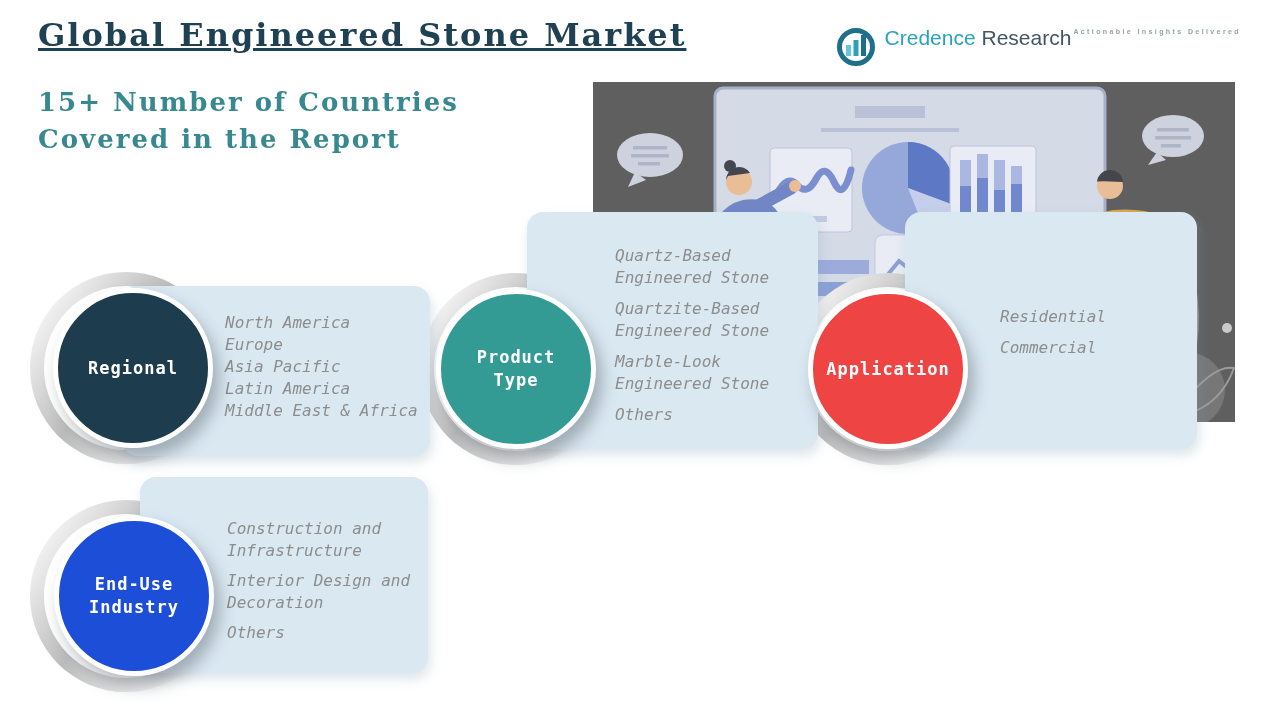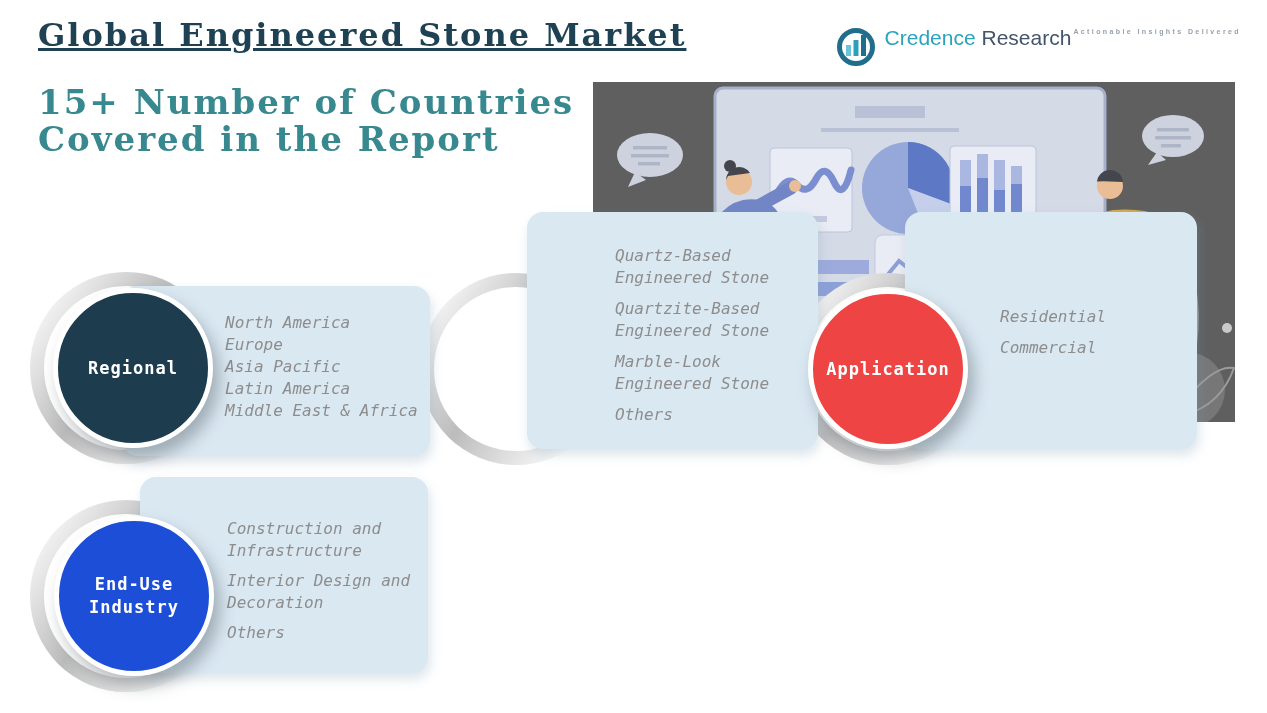--- a/index.html
+++ b/index.html
@@ -3,21 +3,21 @@
 <meta charset="utf-8">
 <style>
   html,body{margin:0;padding:0;background:#fff;}
   .slide{position:relative;width:1267px;height:713px;background:#ffffff;overflow:hidden;
          font-family:"DejaVu Sans Mono", monospace;}
 
   
   .title{position:absolute;left:38px;top:16px;font-family:"DejaVu Serif", serif;
          font-size:32px;font-weight:700;color:#1E4254;letter-spacing:2px;white-space:nowrap;text-decoration:underline;}
   .subtitle{position:absolute;left:38px;top:84px;font-family:"DejaVu Serif", serif;
-            font-size:34px;font-weight:600;color:#37898F;letter-spacing:2px;line-height:37px;}
+            font-size:26px;font-weight:600;color:#37898F;letter-spacing:2px;line-height:37px;}
 
   
   .logo{position:absolute;right:26px;top:26px;display:flex;align-items:flex-start;gap:8px;}
   .logo-text-wrap{display:flex;flex-direction:row;}
   .logo-name{font-family:"Liberation Sans", sans-serif;font-size:21px;line-height:24px;white-space:nowrap;}
   .logo-name .primary{color:#2AA3BD;}
   .logo-name .secondary{color:#44546A;}
   .logo-tagline{font-family:"Liberation Sans", sans-serif;font-size:7px;letter-spacing:2.4px;
                 color:#97A1AE;font-weight:700;margin-top:2px;margin-left:2px;white-space:nowrap;}
 
@@ -176,20 +176,23 @@
 
   <div class="ring ring-product"></div>
   <div class="card card-product">
     <ul class="list gap-list">
       <li>Quartz-Based Engineered Stone</li>
       <li>Quartzite-Based Engineered Stone</li>
       <li>Marble-Look Engineered Stone</li>
       <li>Others</li>
     </ul>
   </div>
+  <div class="circle circle-product" style="background: rgb(51, 155, 148);">
+    <div class="circle-label">Product Type</div>
+  </div>
 
   <div class="ring ring-application"></div>
   <div class="card card-application">
     <ul class="list gap-list">
       <li>Residential</li>
       <li>Commercial</li>
     </ul>
   </div>
   <div class="circle circle-application" style="background: #ef4444; align-items: center;">
     <div class="circle-label">Application</div>

